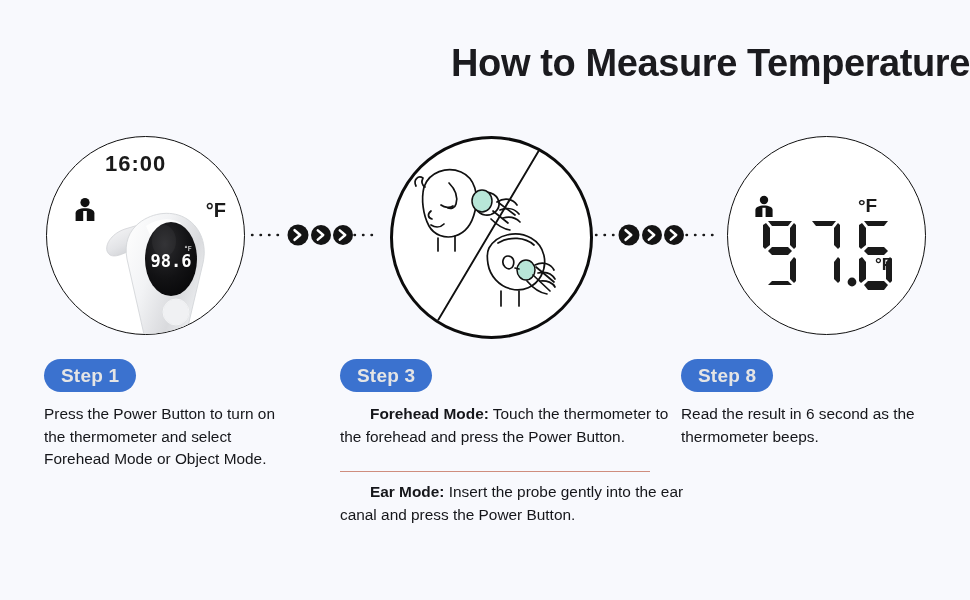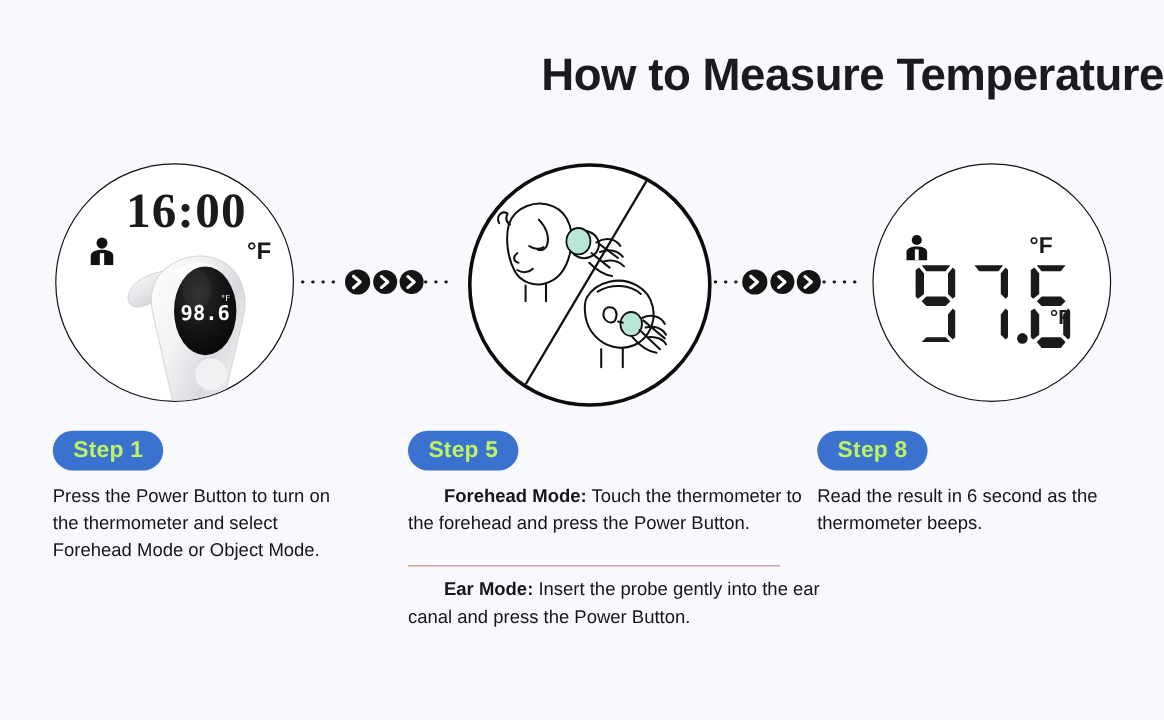--- a/index.html
+++ b/index.html
@@ -54,22 +54,22 @@
   .circle-3 {
     left: 727px; top: 136px;
     width: 197px; height: 197px;
     border: 1.8px solid #111111;
   }
 
   
   .seg-clock {
     position: absolute;
     left: 58px; top: 14px;
-    font-family: Liberation Serif, serif;
-    font-size: 41px;
+    font-family: Liberation Sans, sans-serif;
+    font-size: 22px;
     font-weight: bold;
     color: #1a1a1a;
     letter-spacing: 1px;
     text-align: right;
   }
   .deg-f-top {
     position: absolute;
     right: 18px; top: 62px;
     font-size: 20px;
     font-weight: bold;
@@ -125,21 +125,21 @@
   
   .badge {
     position: absolute;
     display: inline-flex;
     align-items: center;
     justify-content: center;
     height: 33px;
     padding: 0 17px;
     border-radius: 17px;
     background: #3b72cf;
-    color: #bef264;
+    color: #e5e5e5;
     font-size: 19px;
     font-weight: bold;
     letter-spacing: 0.2px;
   }
   .badge-1 { left: 44px;  top: 359px; }
   .badge-2 { left: 340px; top: 359px; }
   .badge-3 { left: 681px; top: 359px; }
 
   
   .body-text {
@@ -371,21 +371,21 @@
         <path d="M31.6 6.2 L37.2 11 L31.6 15.8" fill="none" stroke="#ffffff" stroke-width="2.6" stroke-linecap="round" stroke-linejoin="round"></path>
         <circle cx="58" cy="11" r="10" fill="#141414"></circle>
         <path d="M54.8 6.4 L60.2 11 L54.8 15.6" fill="none" stroke="#ffffff" stroke-width="2.5" stroke-linecap="round" stroke-linejoin="round"></path>
         <circle cx="80" cy="11" r="10" fill="#141414"></circle>
         <path d="M76.8 6.4 L82.2 11 L76.8 15.6" fill="none" stroke="#ffffff" stroke-width="2.5" stroke-linecap="round" stroke-linejoin="round"></path>
       </g>
     </svg>
   </div>
 
   <div class="badge badge-1">Step 1</div>
-  <div class="badge badge-2">Step 5</div>
+  <div class="badge badge-2">Step 3</div>
   <div class="badge badge-3">Step 8</div>
 
   <div class="body-text body-1">
     <span>Press the Power Button to turn on the thermometer and select Forehead Mode or Object Mode.</span>
   </div>
 
   <div class="body-text body-2a">
     <span class="mode-label">Forehead Mode:</span><span> Touch the thermometer to the forehead and press the Power Button.</span>
   </div>
 

